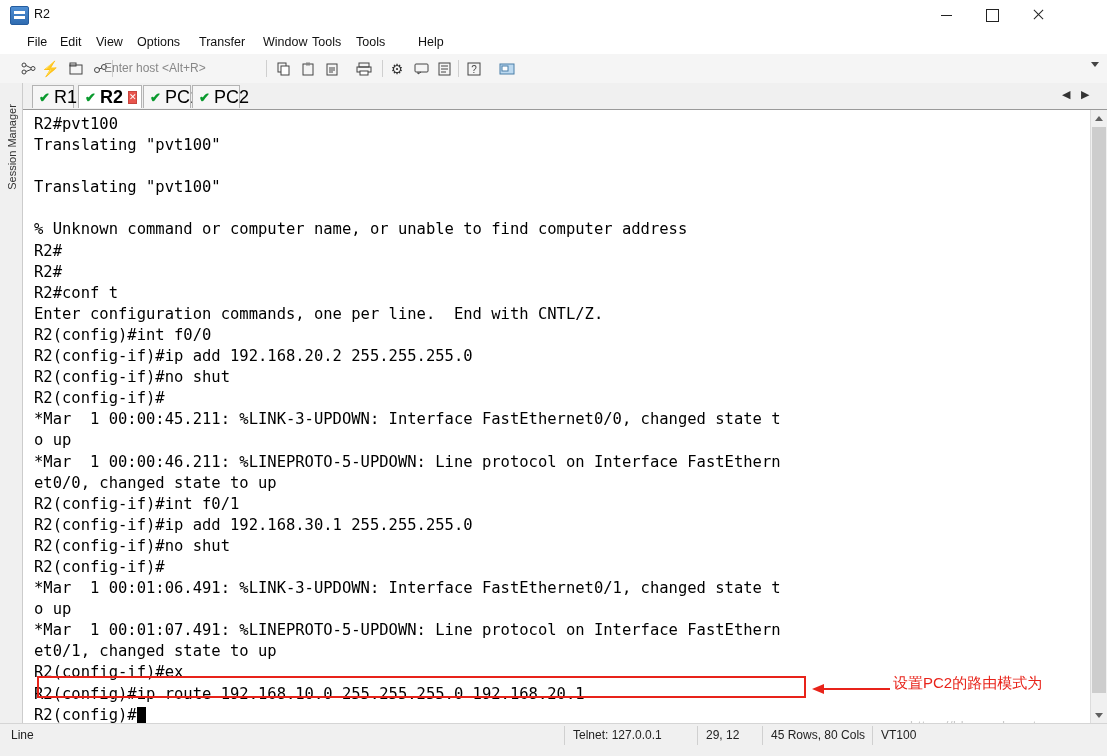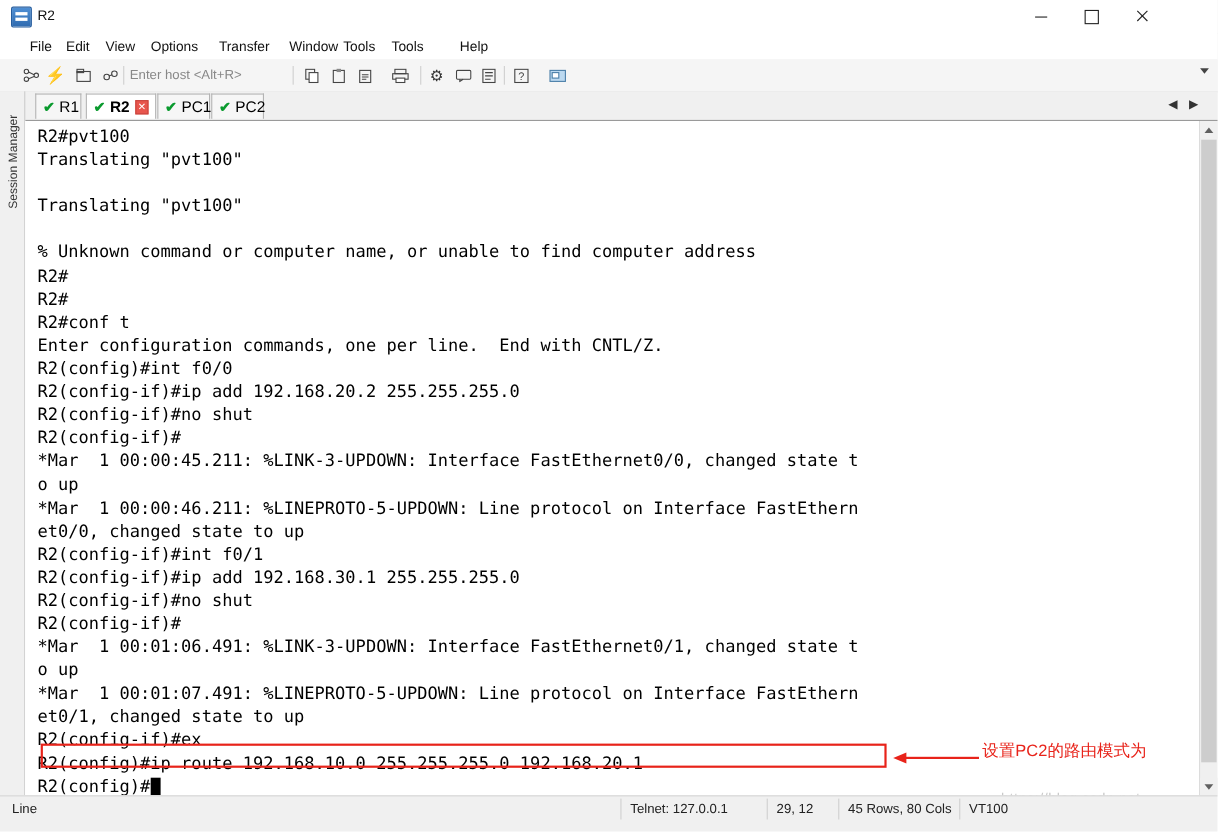--- a/index.html
+++ b/index.html
@@ -58,40 +58,40 @@
 
   
   .toolbar{
     position:absolute;left:0;top:54px;width:1107px;height:29px;
     background:#f5f5f5;border-bottom:1px solid #dcdcdc;
   }
   .tb-icon{position:absolute;top:6px;height:17px;color:#333;font-size:13px;
     display:flex;align-items:center;justify-content:center;}
   .tb-sep{position:absolute;top:6px;width:1px;height:17px;background:#cfcfcf;}
   .hostbox{
-    position:absolute;left:118px;top:5px;width:145px;height:19px;
+    position:absolute;left:104px;top:5px;width:145px;height:19px;
     font-size:12px;color:#888;line-height:19px;
   }
   .tb-caret{position:absolute;right:8px;top:8px;width:0;height:0;
     border-left:4px solid transparent;border-right:4px solid transparent;border-top:5px solid #444;}
 
   
   .tabstrip{
     position:absolute;left:0;top:83px;width:1107px;height:26px;
     background:#f0f0f0;border-bottom:1px solid #9a9a9a;
   }
   .tab{
     position:absolute;top:2px;height:23px;
     background:#f6f6f6;border:1px solid #b3b3b3;border-bottom:none;
     display:flex;align-items:center;padding:0 6px;
     font-size:12px;color:#000;box-sizing:border-box;
   }
   .tab.active{background:#ffffff;}
   .tab .chk{color:#0a9a2e;font-size:13px;font-weight:bold;margin-right:4px;}
-  .tab .lbl{font-size:14px;}
+  .tab .lbl{font-size:18px;}
   .tab .xbtn{
     width:13px;height:13px;background:#e8554d;color:#fff;font-size:9px;
     margin-left:5px;display:flex;align-items:center;justify-content:center;
     border:1px solid #c9453e;box-sizing:border-box;
   }
   .tab-nav{position:absolute;top:5px;font-size:11px;color:#333;}
 
   
   .sessbar{
     position:absolute;left:0;top:83px;width:22px;height:640px;

